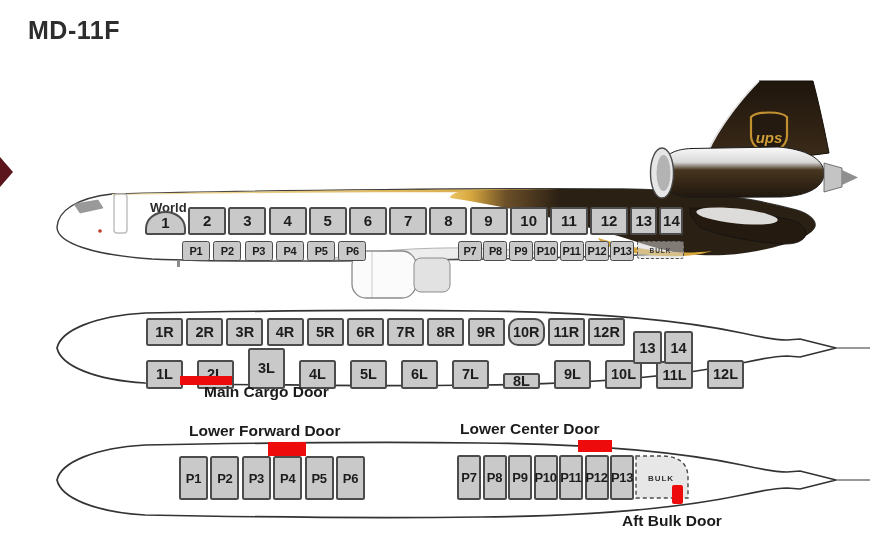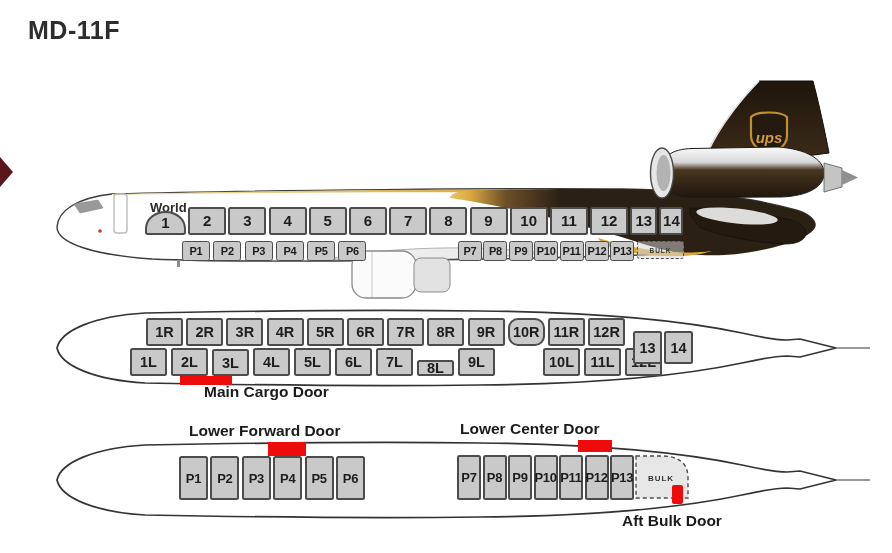--- a/index.html
+++ b/index.html
@@ -171,31 +171,31 @@
       <div class="pos-box" style="width: 37px; height: 28px;">4R</div>
       <div class="pos-box" style="width: 37px; height: 28px;">5R</div>
       <div class="pos-box" style="width: 37px; height: 28px;">6R</div>
       <div class="pos-box" style="width: 37px; height: 28px;">7R</div>
       <div class="pos-box" style="width: 37px; height: 28px;">8R</div>
       <div class="pos-box" style="width: 37px; height: 28px;">9R</div>
       <div class="pos-box" style="width: 37px; height: 28px; border-radius: 10px;">10R</div>
       <div class="pos-box" style="width: 37px; height: 28px;">11R</div>
       <div class="pos-box" style="width: 37px; height: 28px;">12R</div>
     </div>
-  <div class="row row-plan" style="left: 130px; top: 347.5px; gap: 4px; justify-content: center;">
+  <div class="row row-plan" style="left: 146px; top: 347.5px; gap: 14px; justify-content: center;">
       <div class="pos-box" style="width: 37px; height: 28.5px;">1L</div>
       <div class="pos-box" style="width: 37px; height: 28.5px;">2L</div>
-      <div class="pos-box" style="width: 37px; height: 27px;">3L</div>
+      <div class="pos-box" style="width: 37px; height: 41px;">3L</div>
       <div class="pos-box" style="width: 37px; height: 28.5px;">4L</div>
       <div class="pos-box" style="width: 37px; height: 28.5px;">5L</div>
       <div class="pos-box" style="width: 37px; height: 28.5px;">6L</div>
       <div class="pos-box" style="width: 37px; height: 28.5px;">7L</div>
       <div class="pos-box" style="width: 37px; height: 16px;">8L</div>
       <div class="pos-box" style="width: 37px; height: 28.5px;">9L</div>
-      <div class="pos-box" style="width: 37px; height: 28.5px; margin-left: 44px;">10L</div>
+      <div class="pos-box" style="width: 37px; height: 28.5px;">10L</div>
       <div class="pos-box" style="width: 37px; height: 28px;">11L</div>
       <div class="pos-box" style="width: 37px; height: 28.5px;">12L</div>
     </div>
   <div class="row row-plan" style="left: 633px; top: 331px; gap: 2px;">
       <div class="pos-box" style="width: 29px; height: 33px;">13</div>
       <div class="pos-box" style="width: 29px; height: 33px;">14</div>
     </div>
 
   <div class="row row-lower" style="left: 179px; top: 456px; gap: 2.4px;">
       <div class="pos-box" style="width: 29px; height: 44px;">P1</div>

